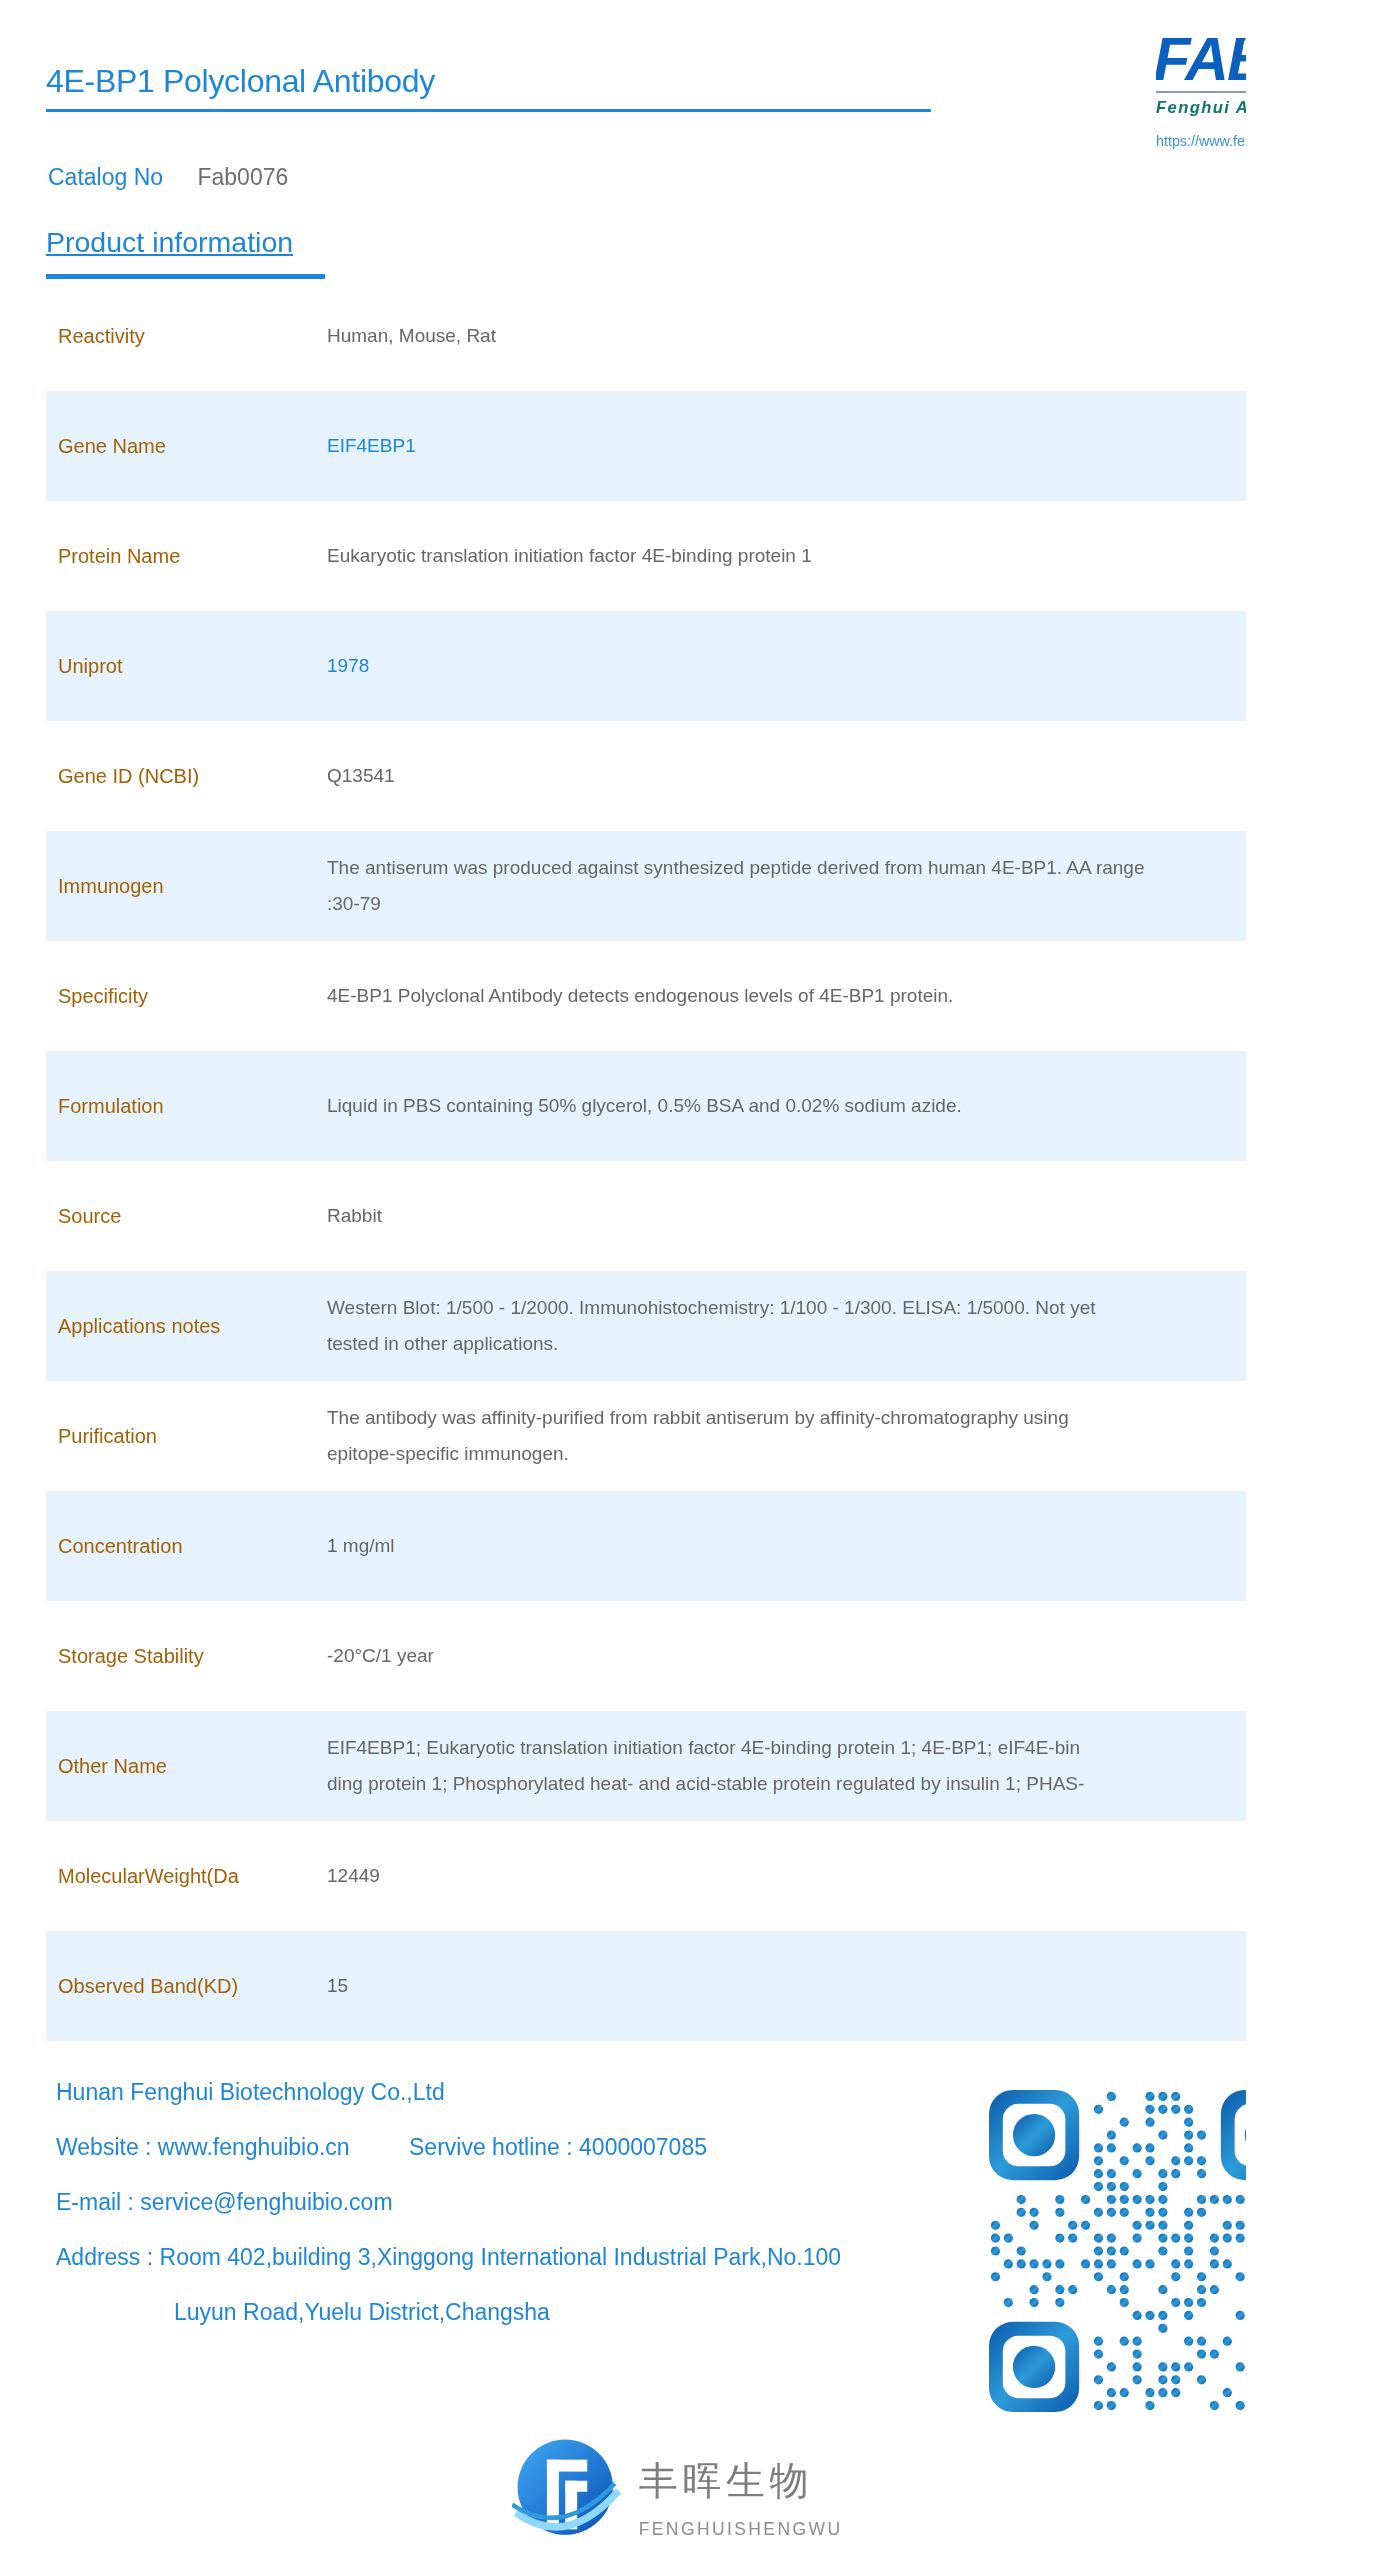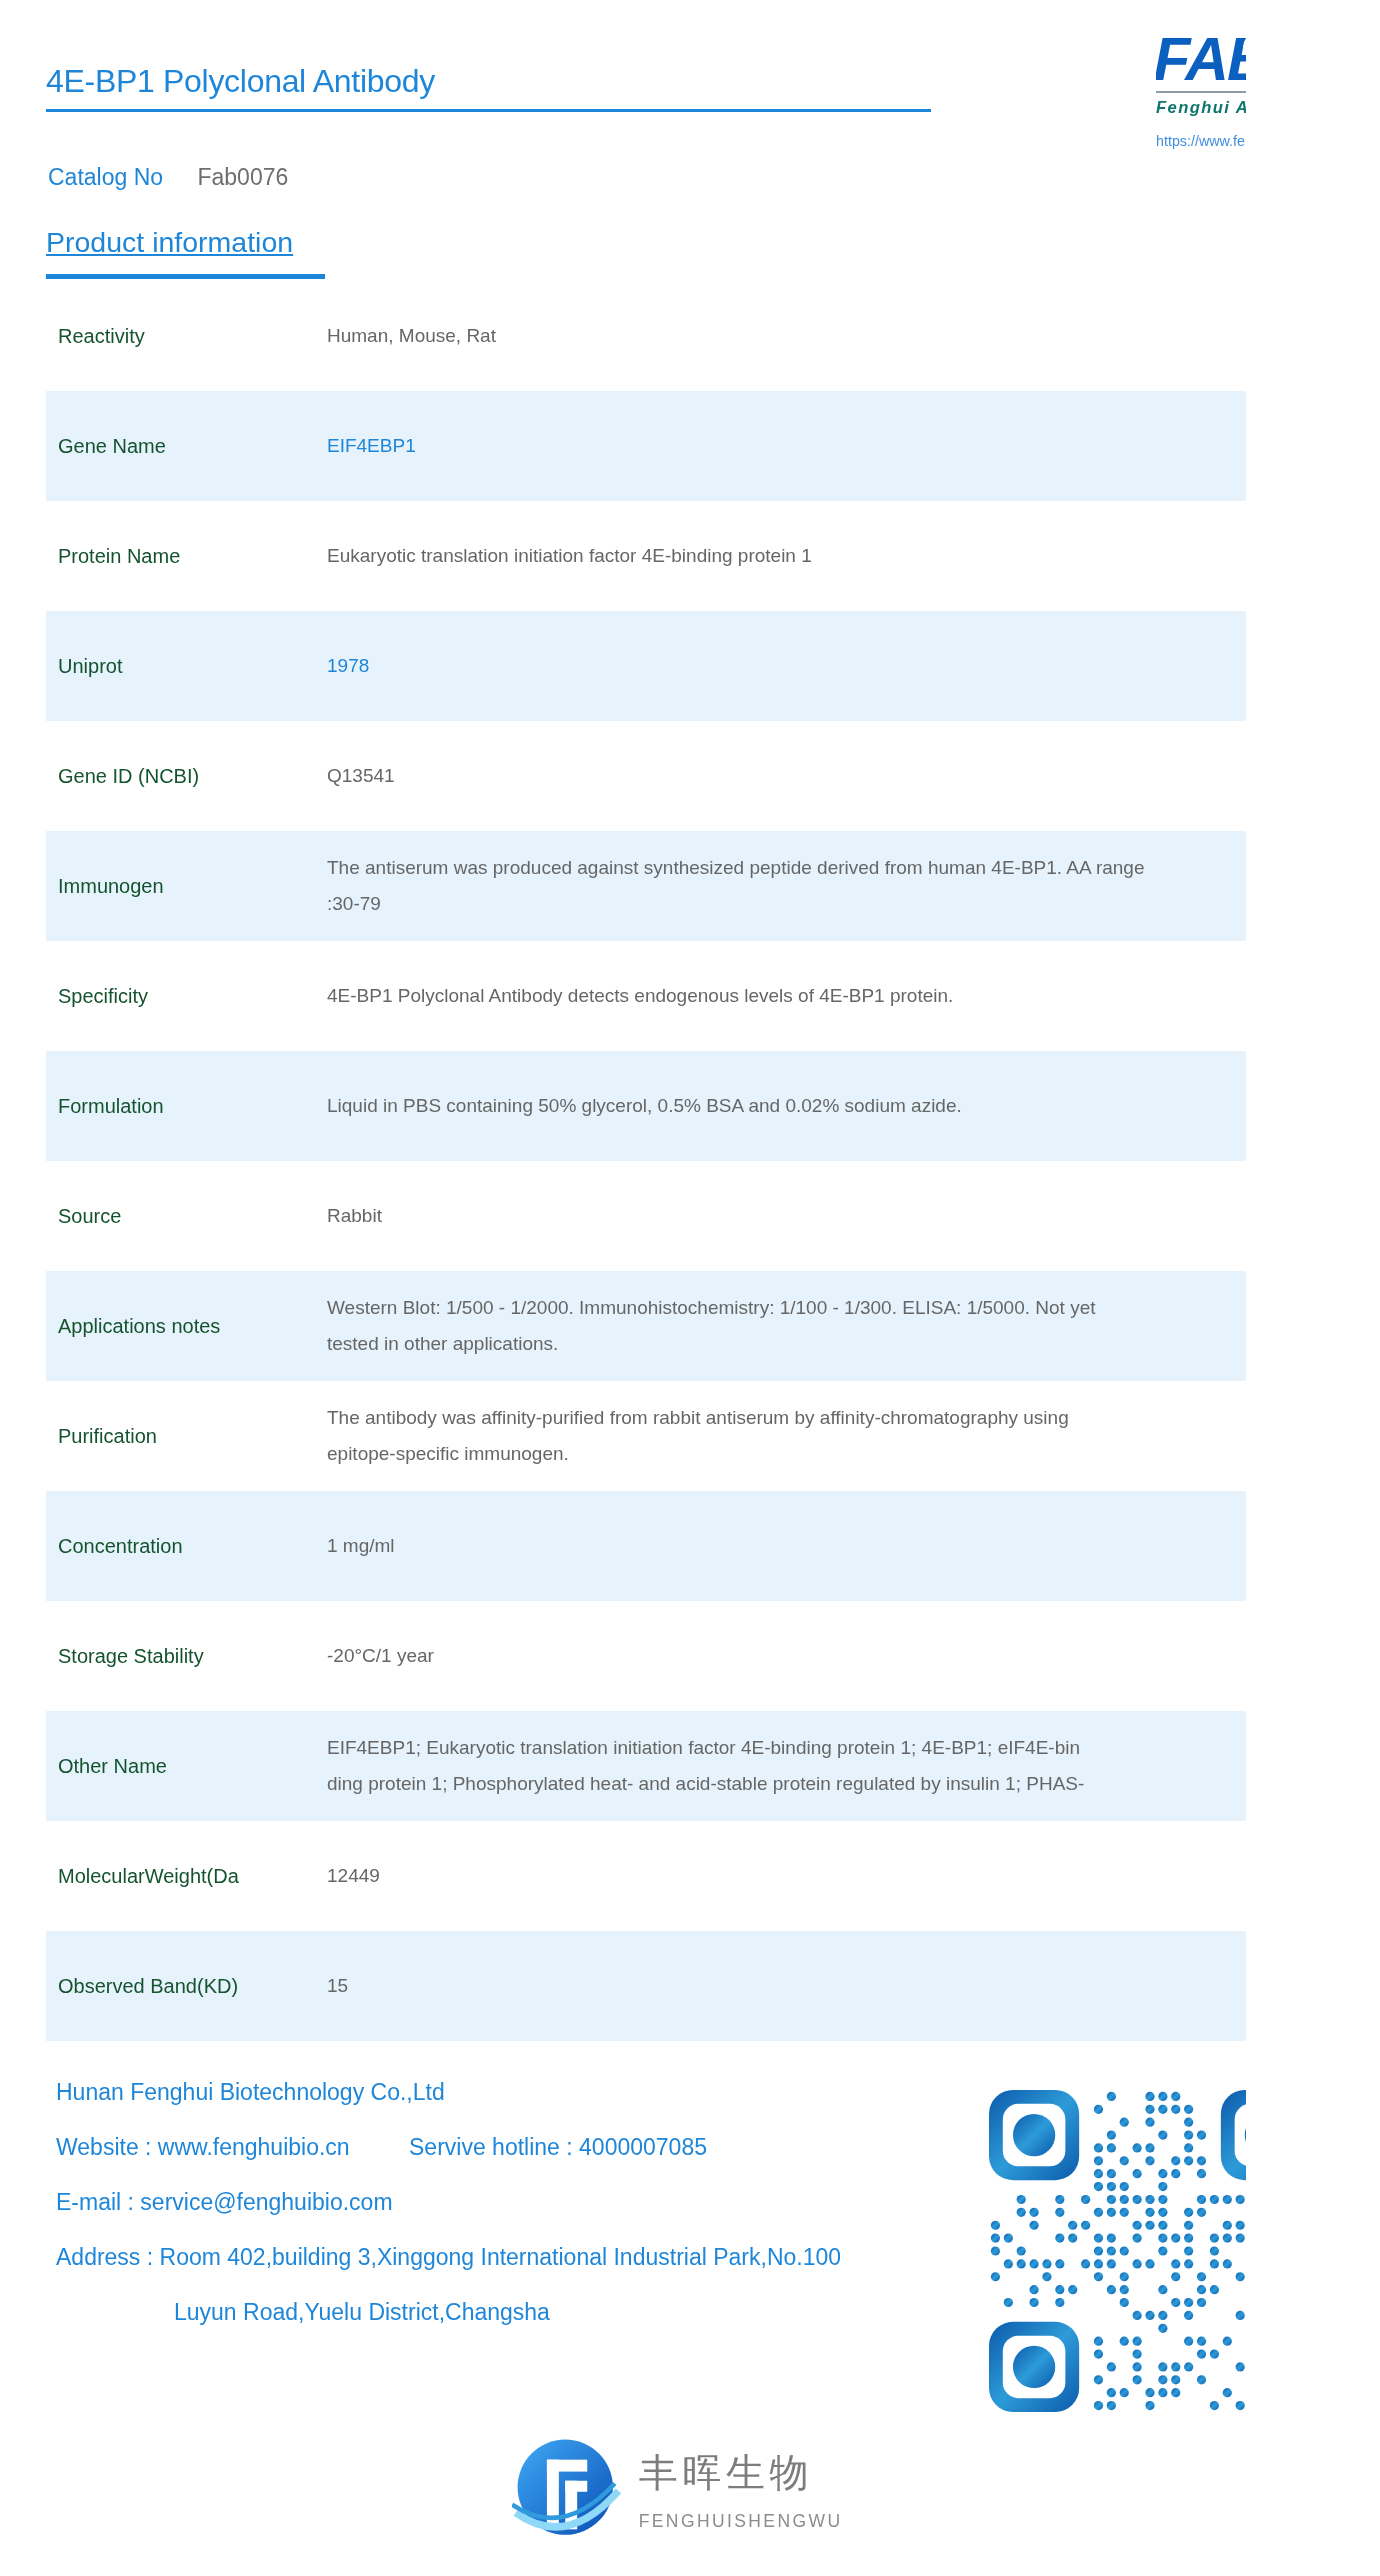--- a/index.html
+++ b/index.html
@@ -19,35 +19,35 @@
   .logo-url{font-size:14.3px;color:#3E8EDE;margin-top:14.7px;}
 
   
   .section-heading{position:absolute;left:46px;top:226px;font-size:28.5px;color:#1E86D9;text-decoration:underline;}
   .section-underline{position:absolute;left:46px;top:274px;width:279px;height:4.6px;background:#1E86D9;}
 
   
   .table{position:absolute;left:46px;top:281px;width:1306px;}
   .row{display:flex;align-items:center;height:110px;background:#fff;}
   .row:nth-child(even){background:#E6F3FC;}
-  .row .label{flex:none;width:269px;padding-left:12px;font-size:20px;color:#14532d;}
+  .row .label{flex:none;width:269px;padding-left:12px;font-size:20px;color:#a16207;}
   .row .value{font-size:19px;color:#666666;line-height:36px;white-space:pre-line;padding-right:37px;}
   .row .value.blue{color:#1E86D9;}
 
   
   .footer{position:absolute;left:56px;top:2077px;font-size:23px;color:#1E86D9;}
   .fline{line-height:31px;margin-bottom:24px;white-space:nowrap;}
   .fline .hotline-group{margin-left:53px;}
   .fline.addr2{padding-left:118px;margin-top:0;}
 
   .qr{position:absolute;left:989px;top:2090px;width:322px;height:322px;}
 
   
   .brand{position:absolute;left:512px;top:2434px;display:flex;align-items:flex-start;}
-  .brand-text{margin-left:14.7px;margin-top:12px;}
+  .brand-text{margin-left:14.7px;margin-top:20px;}
   .brand-cn{font-size:39px;color:#7D7D7D;letter-spacing:4.6px;font-family:"DejaVu Sans","Liberation Sans",sans-serif;}
   .brand-en{font-size:17.5px;color:#8C8C8C;letter-spacing:2.4px;margin-top:11px;}
 </style>
 </head>
 <body>
 
 <div class="page">
 
   <div class="title">4E-BP1 Polyclonal Antibody</div>
   <div class="title-underline"></div>

